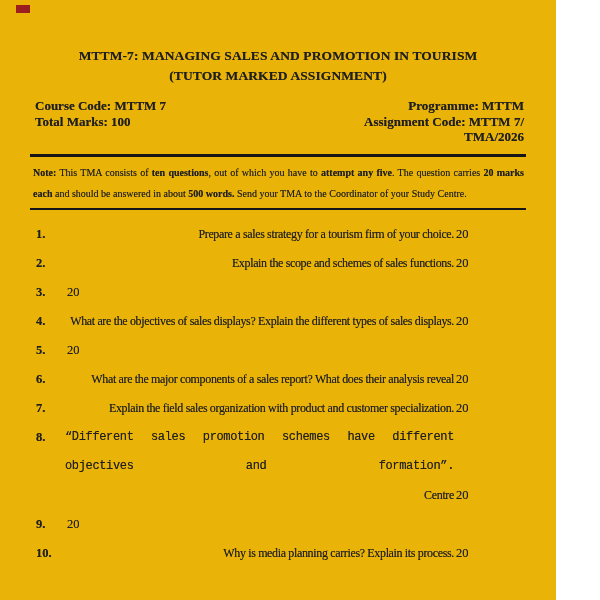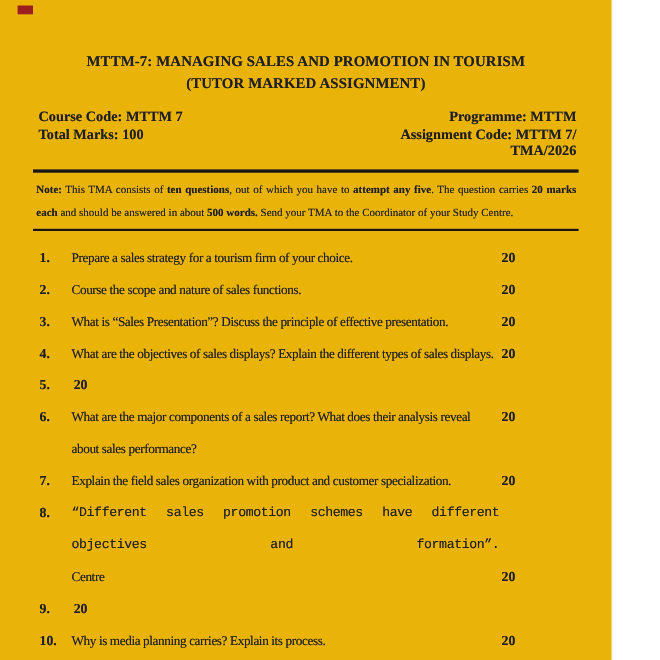--- a/index.html
+++ b/index.html
@@ -58,31 +58,32 @@
   .q-content { flex: 1; min-width: 0; }
   .q-line { display: flex; }
   .q-text {
     flex: 1;
     min-width: 0;
     font-size: 12px;
     line-height: 29px;
     letter-spacing: -0.35px;
     white-space: nowrap;
     overflow: visible;
+    text-align: right;
   }
   .q-text.justify {
     white-space: normal;
     text-align: justify;
     text-align-last: justify;
     font-family: Liberation Mono, monospace;
   }
   .q-marks {
     width: 70px;
     padding-left: 2px;
-    font-weight: bold;
+    font-weight: normal;
     font-size: 12.5px;
     line-height: 29px;
   }
 </style>
 </head>
 <body>
 
 <div class="page">
 
   <div class="corner-mark" style="background: rgb(155, 31, 31);"></div>
@@ -116,30 +117,29 @@
           <div class="q-line">
             <div class="q-text">Prepare a sales strategy for a tourism firm of your choice.</div>
             <div class="q-marks">20</div>
           </div>
         </div>
       </div>
       <div class="q-row">
         <div class="q-num">2.</div>
         <div class="q-content">
           <div class="q-line">
-            <div class="q-text">Course the scope and nature of sales functions.</div>
+            <div class="q-text">Explain the scope and schemes of sales functions.</div>
             <div class="q-marks">20</div>
           </div>
         </div>
       </div>
       <div class="q-row">
         <div class="q-num">3.</div>
         <div class="q-content">
           <div class="q-line">
-            <div class="q-text">What is “Sales Presentation”? Discuss the principle of effective presentation.</div>
             <div class="q-marks">20</div>
           </div>
         </div>
       </div>
       <div class="q-row">
         <div class="q-num">4.</div>
         <div class="q-content">
           <div class="q-line">
             <div class="q-text">What are the objectives of sales displays? Explain the different types of sales displays.</div>
             <div class="q-marks">20</div>
@@ -155,21 +155,20 @@
         </div>
       </div>
       <div class="q-row">
         <div class="q-num">6.</div>
         <div class="q-content">
           <div class="q-line">
             <div class="q-text">What are the major components of a sales report? What does their analysis reveal</div>
             <div class="q-marks">20</div>
           </div>
           <div class="q-line">
-            <div class="q-text">about sales performance?</div>
             <div class="q-marks"></div>
           </div>
         </div>
       </div>
       <div class="q-row">
         <div class="q-num">7.</div>
         <div class="q-content">
           <div class="q-line">
             <div class="q-text">Explain the field sales organization with product and customer specialization.</div>
             <div class="q-marks">20</div>

